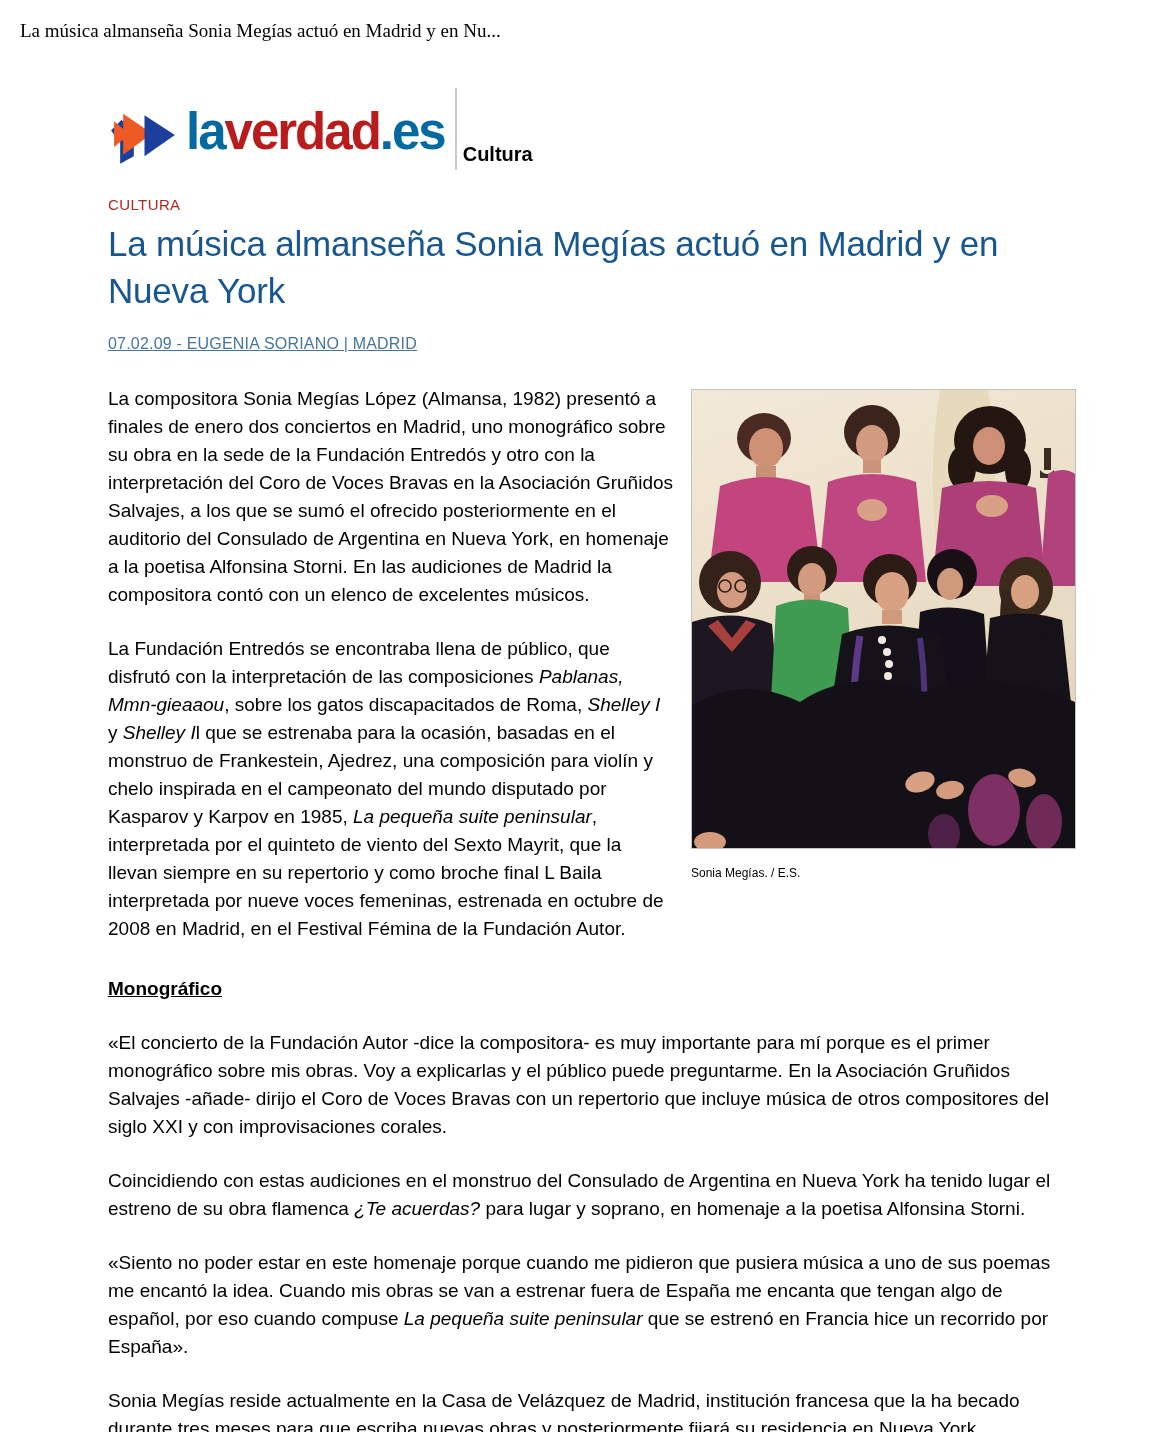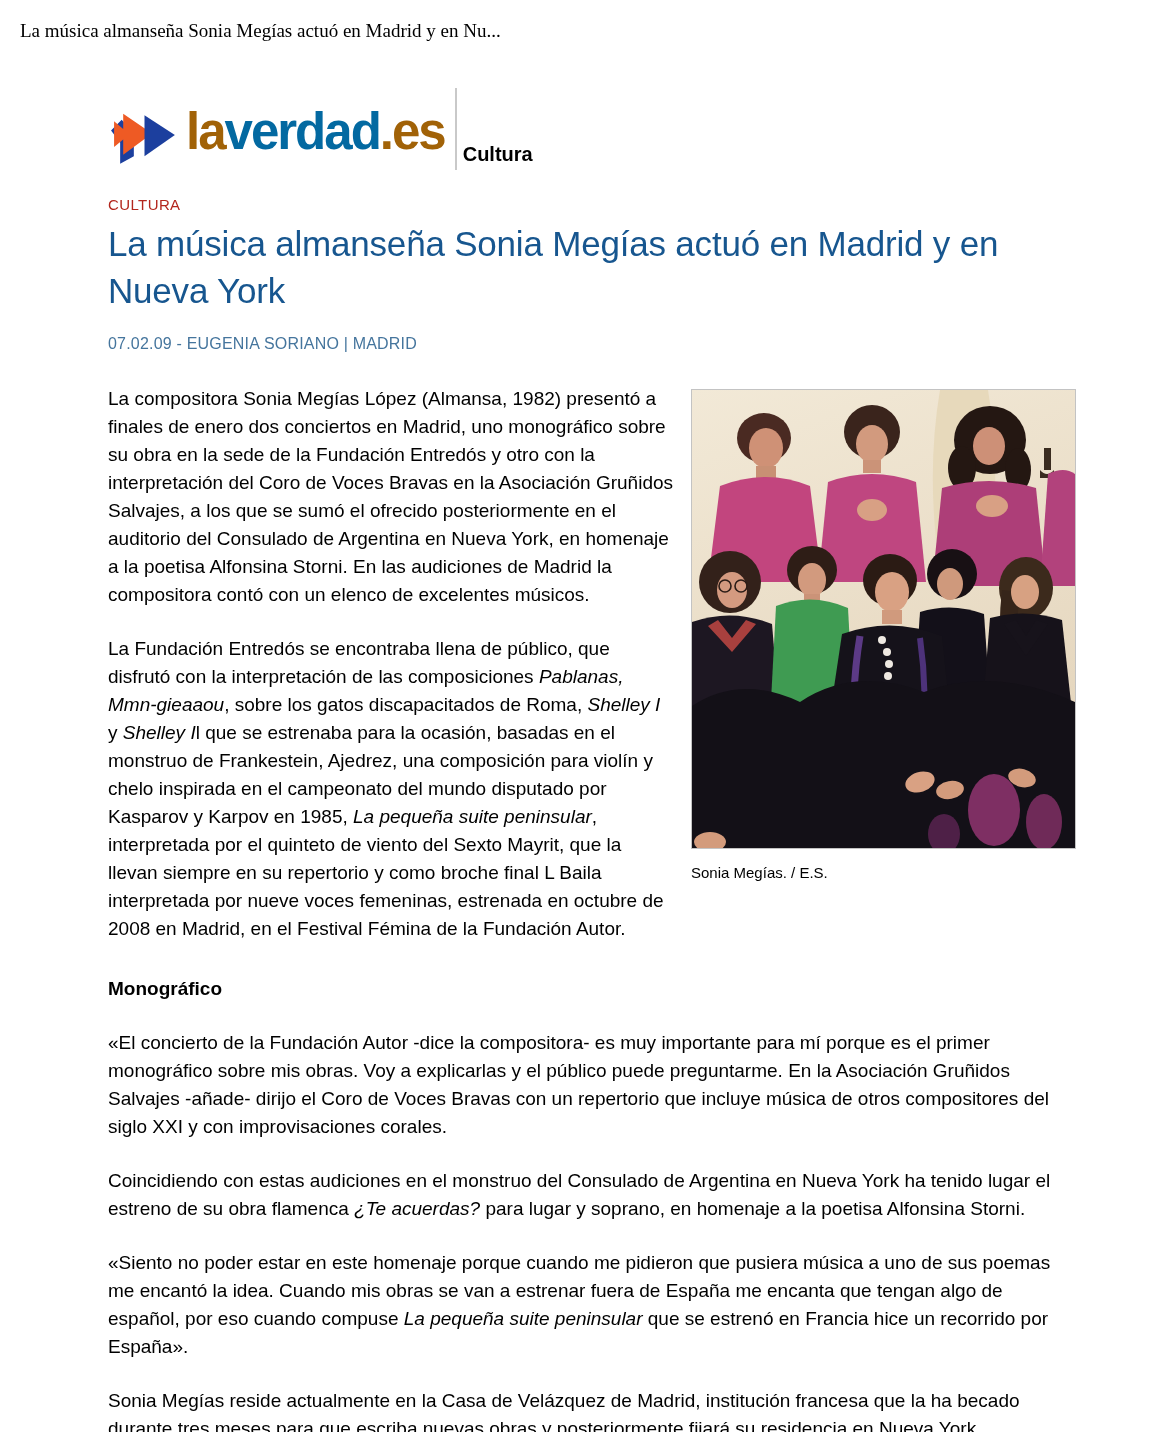--- a/index.html
+++ b/index.html
@@ -34,22 +34,22 @@
     cursor: pointer;
   }
   .logo-icon { width: 76px; height: 70px; margin-right: 2px; }
   .logo-text {
     font-size: 51px;
     font-weight: bold;
     letter-spacing: -2px;
     line-height: 1;
     padding-bottom: 8px;
   }
-  .logo-la, .logo-dot, .logo-es { color: #a16207; }
-  .logo-verdad { color: #0369a1; text-align: right; }
+  .logo-la, .logo-dot, .logo-es { color: #0369a1; }
+  .logo-verdad { color: #b91c1c; text-align: right; }
   .masthead-divider {
     width: 2px;
     height: 82px;
     background: #c9c9c9;
     margin-left: 10px;
   }
   .section-label {
     font-size: 20px;
     font-weight: bold;
     color: #000;
@@ -72,55 +72,57 @@
     line-height: 1.34;
     color: #17568f;
     letter-spacing: -0.2px;
     max-width: 960px;
   }
   .byline {
     margin: 20px 0 0 108px;
     font-size: 16px;
     color: #45759d;
     letter-spacing: 0.2px;
+    text-decoration: underline;
   }
 
   
   .article-body {
     margin: 32px 86px 40px 108px;
     width: 968px;
     font-size: 19px;
     line-height: 28px;
     color: #000;
   }
   .article-body p { margin: 0 0 26px 0; }
   .article-body em { font-style: italic; }
   .subheading {
     font-size: 19px;
     font-weight: bold;
     margin: 32px 0 26px 0;
+    text-decoration: underline;
   }
 
   
   .photo-figure {
     float: right;
     width: 385px;
     margin: 4px 0 12px 16px;
   }
   .photo-frame {
     width: 385px;
     height: 460px;
     border: 1px solid #c3c3c3;
     background: #eee3cf;
     overflow: hidden;
   }
   .photo-frame svg { display: block; width: 100%; height: 100%; }
   .photo-caption {
     margin-top: 10px;
-    font-size: 15px;
+    font-size: 12px;
     color: #000;
   }
 </style>
 </head>
 <body>
 
 <div class="print-header">
   <span>La música almanseña Sonia Megías actuó en Madrid y en Nu...</span>
 </div>
 

